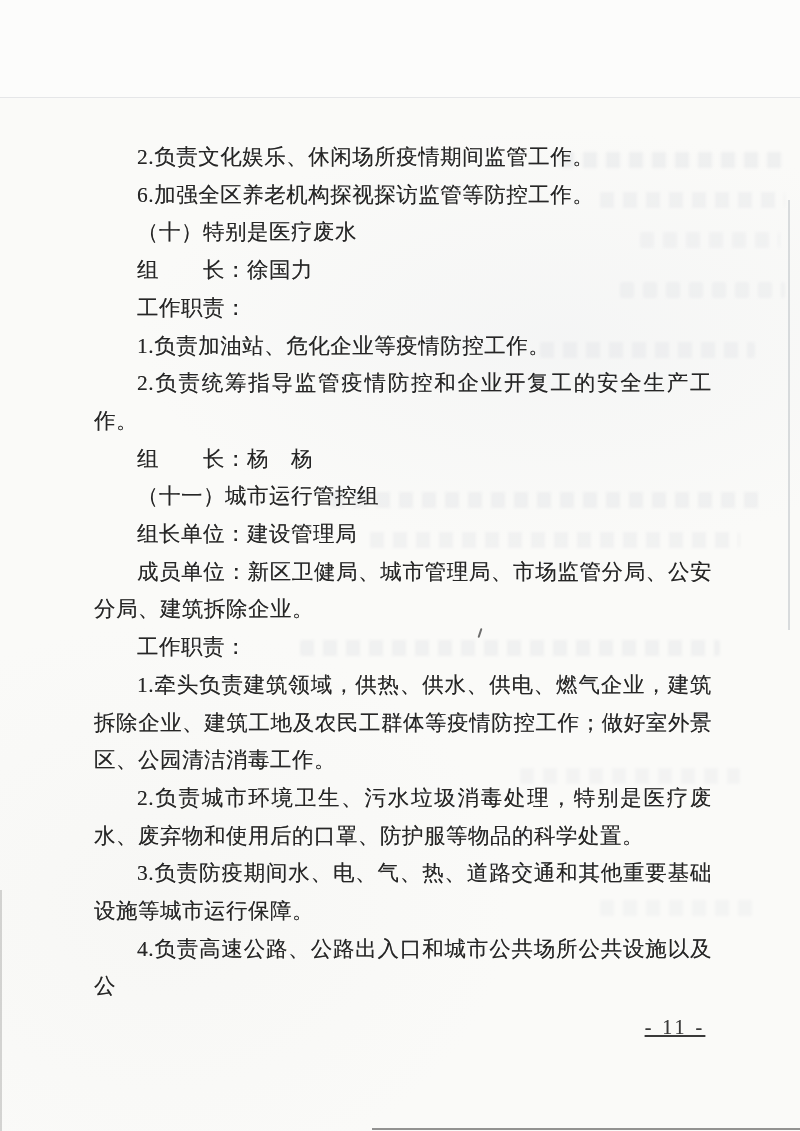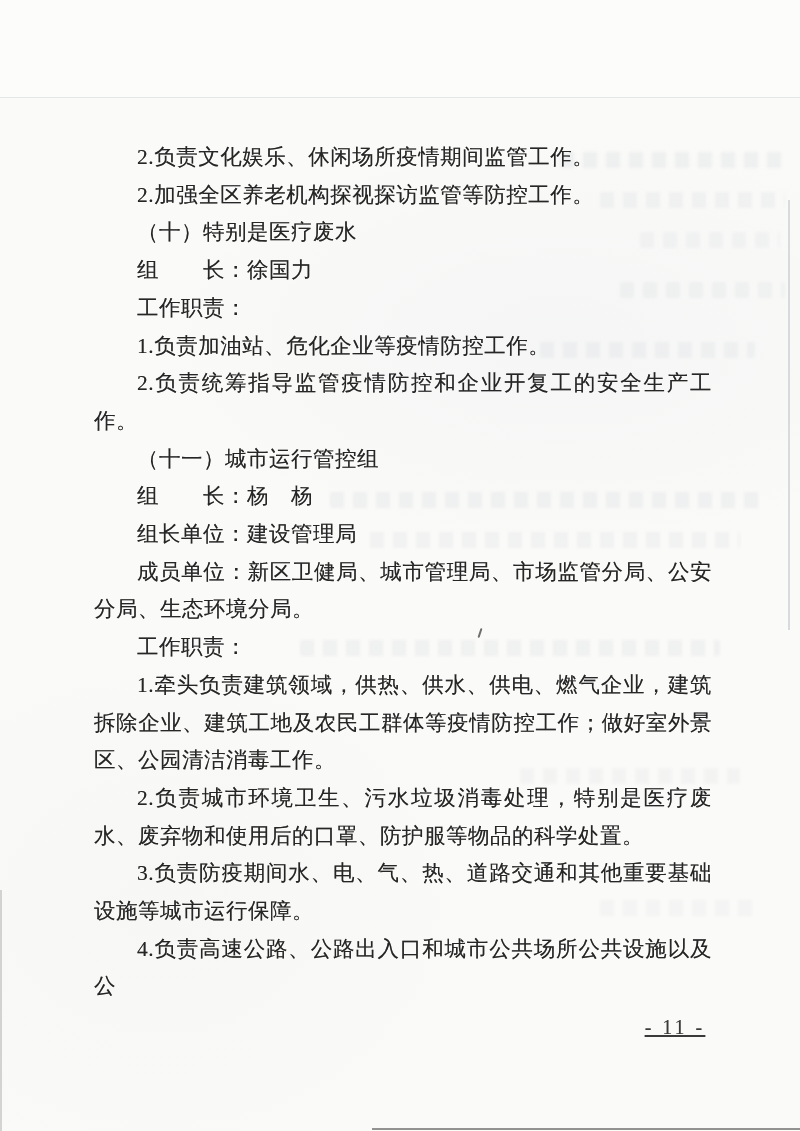--- a/index.html
+++ b/index.html
@@ -128,30 +128,30 @@
   <div class="bleed b9"></div>
   <div class="bleed b10"></div>
 
   <div class="stray-mark"></div>
   <div class="edge-right-line"></div>
   <div class="edge-bottom-line"></div>
   <div class="edge-left-strip"></div>
 
   <div class="doc-body">
       <p>2.负责文化娱乐、休闲场所疫情期间监管工作。</p>
-      <p>2.加强全区养老机构探视探访监管等防控工作。</p>
+      <p>6.加强全区养老机构探视探访监管等防控工作。</p>
       <p>（十）特别是医疗废水</p>
       <p>组　　长：徐国力</p>
       <p>工作职责：</p>
       <p>1.负责加油站、危化企业等疫情防控工作。</p>
       <p>2.负责统筹指导监管疫情防控和企业开复工的安全生产工作。</p>
+      <p>组　　长：杨　杨</p>
       <p>（十一）城市运行管控组</p>
-      <p>组　　长：杨　杨</p>
       <p>组长单位：建设管理局</p>
-      <p>成员单位：新区卫健局、城市管理局、市场监管分局、公安分局、生态环境分局。</p>
+      <p>成员单位：新区卫健局、城市管理局、市场监管分局、公安分局、建筑拆除企业。</p>
       <p>工作职责：</p>
       <p>1.牵头负责建筑领域，供热、供水、供电、燃气企业，建筑拆除企业、建筑工地及农民工群体等疫情防控工作；做好室外景区、公园清洁消毒工作。</p>
       <p>2.负责城市环境卫生、污水垃圾消毒处理，特别是医疗废水、废弃物和使用后的口罩、防护服等物品的科学处置。</p>
       <p>3.负责防疫期间水、电、气、热、道路交通和其他重要基础设施等城市运行保障。</p>
       <p>4.负责高速公路、公路出入口和城市公共场所公共设施以及公</p>
     </div>
 
   <div class="page-number">- 11 -</div>
 </div>
 

